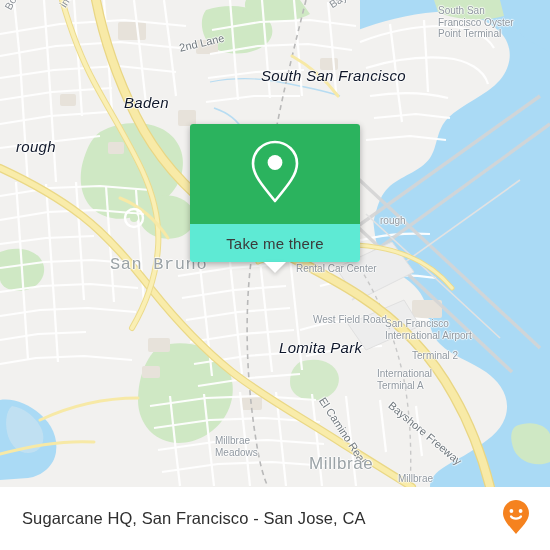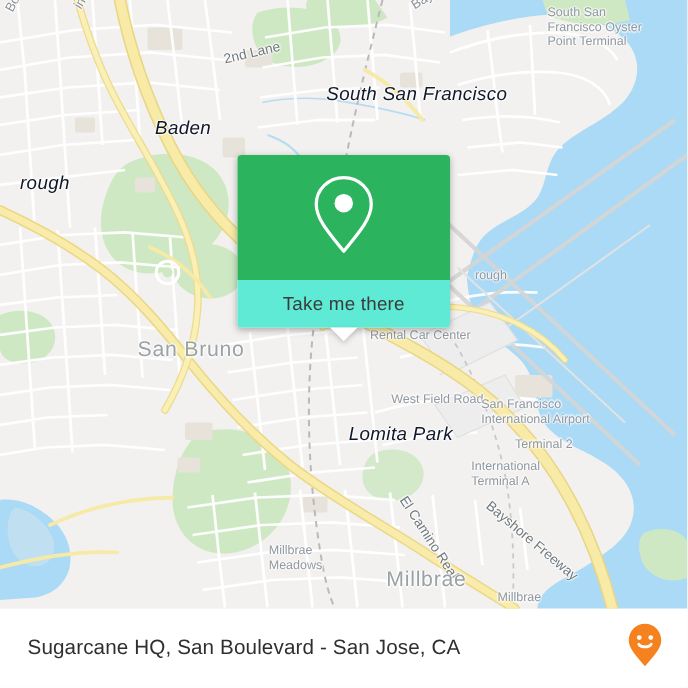--- a/index.html
+++ b/index.html
@@ -384,21 +384,21 @@
 
   <div id="map-labels">
       <div class="map-label lbl-road" style="left: 2px; top: 6px; transform: rotate(-62deg); transform-origin: left top;">Boulevard</div>
       <div class="map-label lbl-road" style="left: 57px; top: 3px; transform: rotate(-58deg); transform-origin: left top;">ino Real</div>
       <div class="map-label lbl-road-b" style="left: 178px; top: 42px; transform: rotate(-13deg); transform-origin: left top;">2nd Lane</div>
       <div class="map-label lbl-road" style="left: 327px; top: 0px; transform: rotate(-32deg); transform-origin: left top;">Bay</div>
       <div class="map-label lbl-place" style="left: 261px; top: 67px;">South San Francisco</div>
       <div class="map-label lbl-poi lbl-center" style="left: 438px; top: 5px;">South San<br>Francisco Oyster<br>Point Terminal</div>
       <div class="map-label lbl-place" style="left: 124px; top: 94px;">Baden</div>
       <div class="map-label lbl-place" style="left: 0px; top: 138px; padding-left: 16px;">rough</div>
-      <div class="map-label lbl-place-l" style="left: 110px; top: 270px;">San Bruno</div>
+      <div class="map-label lbl-place-l" style="left: 110px; top: 255px; font-family: Liberation Mono, monospace;">San Bruno</div>
       <div class="map-label lbl-poi" style="left: 380px; top: 215px;">rough</div>
       <div class="map-label lbl-poi" style="left: 296px; top: 263px;">Rental Car Center</div>
       <div class="map-label lbl-poi" style="left: 313px; top: 314px;">West Field Road</div>
       <div class="map-label lbl-place" style="left: 279px; top: 339px;">Lomita Park</div>
       <div class="map-label lbl-poi lbl-center" style="left: 385px; top: 318px;">San Francisco<br>International Airport</div>
       <div class="map-label lbl-poi" style="left: 412px; top: 350px;">Terminal 2</div>
       <div class="map-label lbl-poi lbl-center" style="left: 377px; top: 368px;">International<br>Terminal A</div>
       <div class="map-label lbl-road-b" style="left: 327px; top: 395px; transform: rotate(57deg); transform-origin: left top;">El Camino Real</div>
       <div class="map-label lbl-road-b" style="left: 394px; top: 399px; transform: rotate(40deg); transform-origin: left top;">Bayshore Freeway</div>
       <div class="map-label lbl-poi lbl-center" style="left: 215px; top: 435px;">Millbrae<br>Meadows</div>
@@ -415,21 +415,21 @@
         </svg>
       </span>
     </div>
     <div id="callout-label">Take me there</div>
     <div id="callout-tail"></div>
   </div>
 
 </div>
 
 <div id="footer">
-  <div id="footer-title">Sugarcane HQ, San Boulevard - San Jose, CA</div>
+  <div id="footer-title">Sugarcane HQ, San Francisco - San Jose, CA</div>
   <div id="brand">
     <span>
       <svg width="28" height="36" viewBox="0 0 28 36" xmlns="http://www.w3.org/2000/svg">
         <path d="M14 1 C6.8 1 1 6.9 1 14.2 C1 21.5 8.6 28.4 14 35 C19.4 28.4 27 21.5 27 14.2 C27 6.9 21.2 1 14 1 Z" fill="#f5821f"></path>
         <circle cx="9.4" cy="12" r="1.9" fill="#ffffff"></circle>
         <circle cx="18.6" cy="12" r="1.9" fill="#ffffff"></circle>
         <path d="M9 17.4 C10.8 20.3 17.2 20.3 19 17.4" fill="none" stroke="#ffffff" stroke-width="2.2" stroke-linecap="round"></path>
       </svg>
     </span>
   </div>

